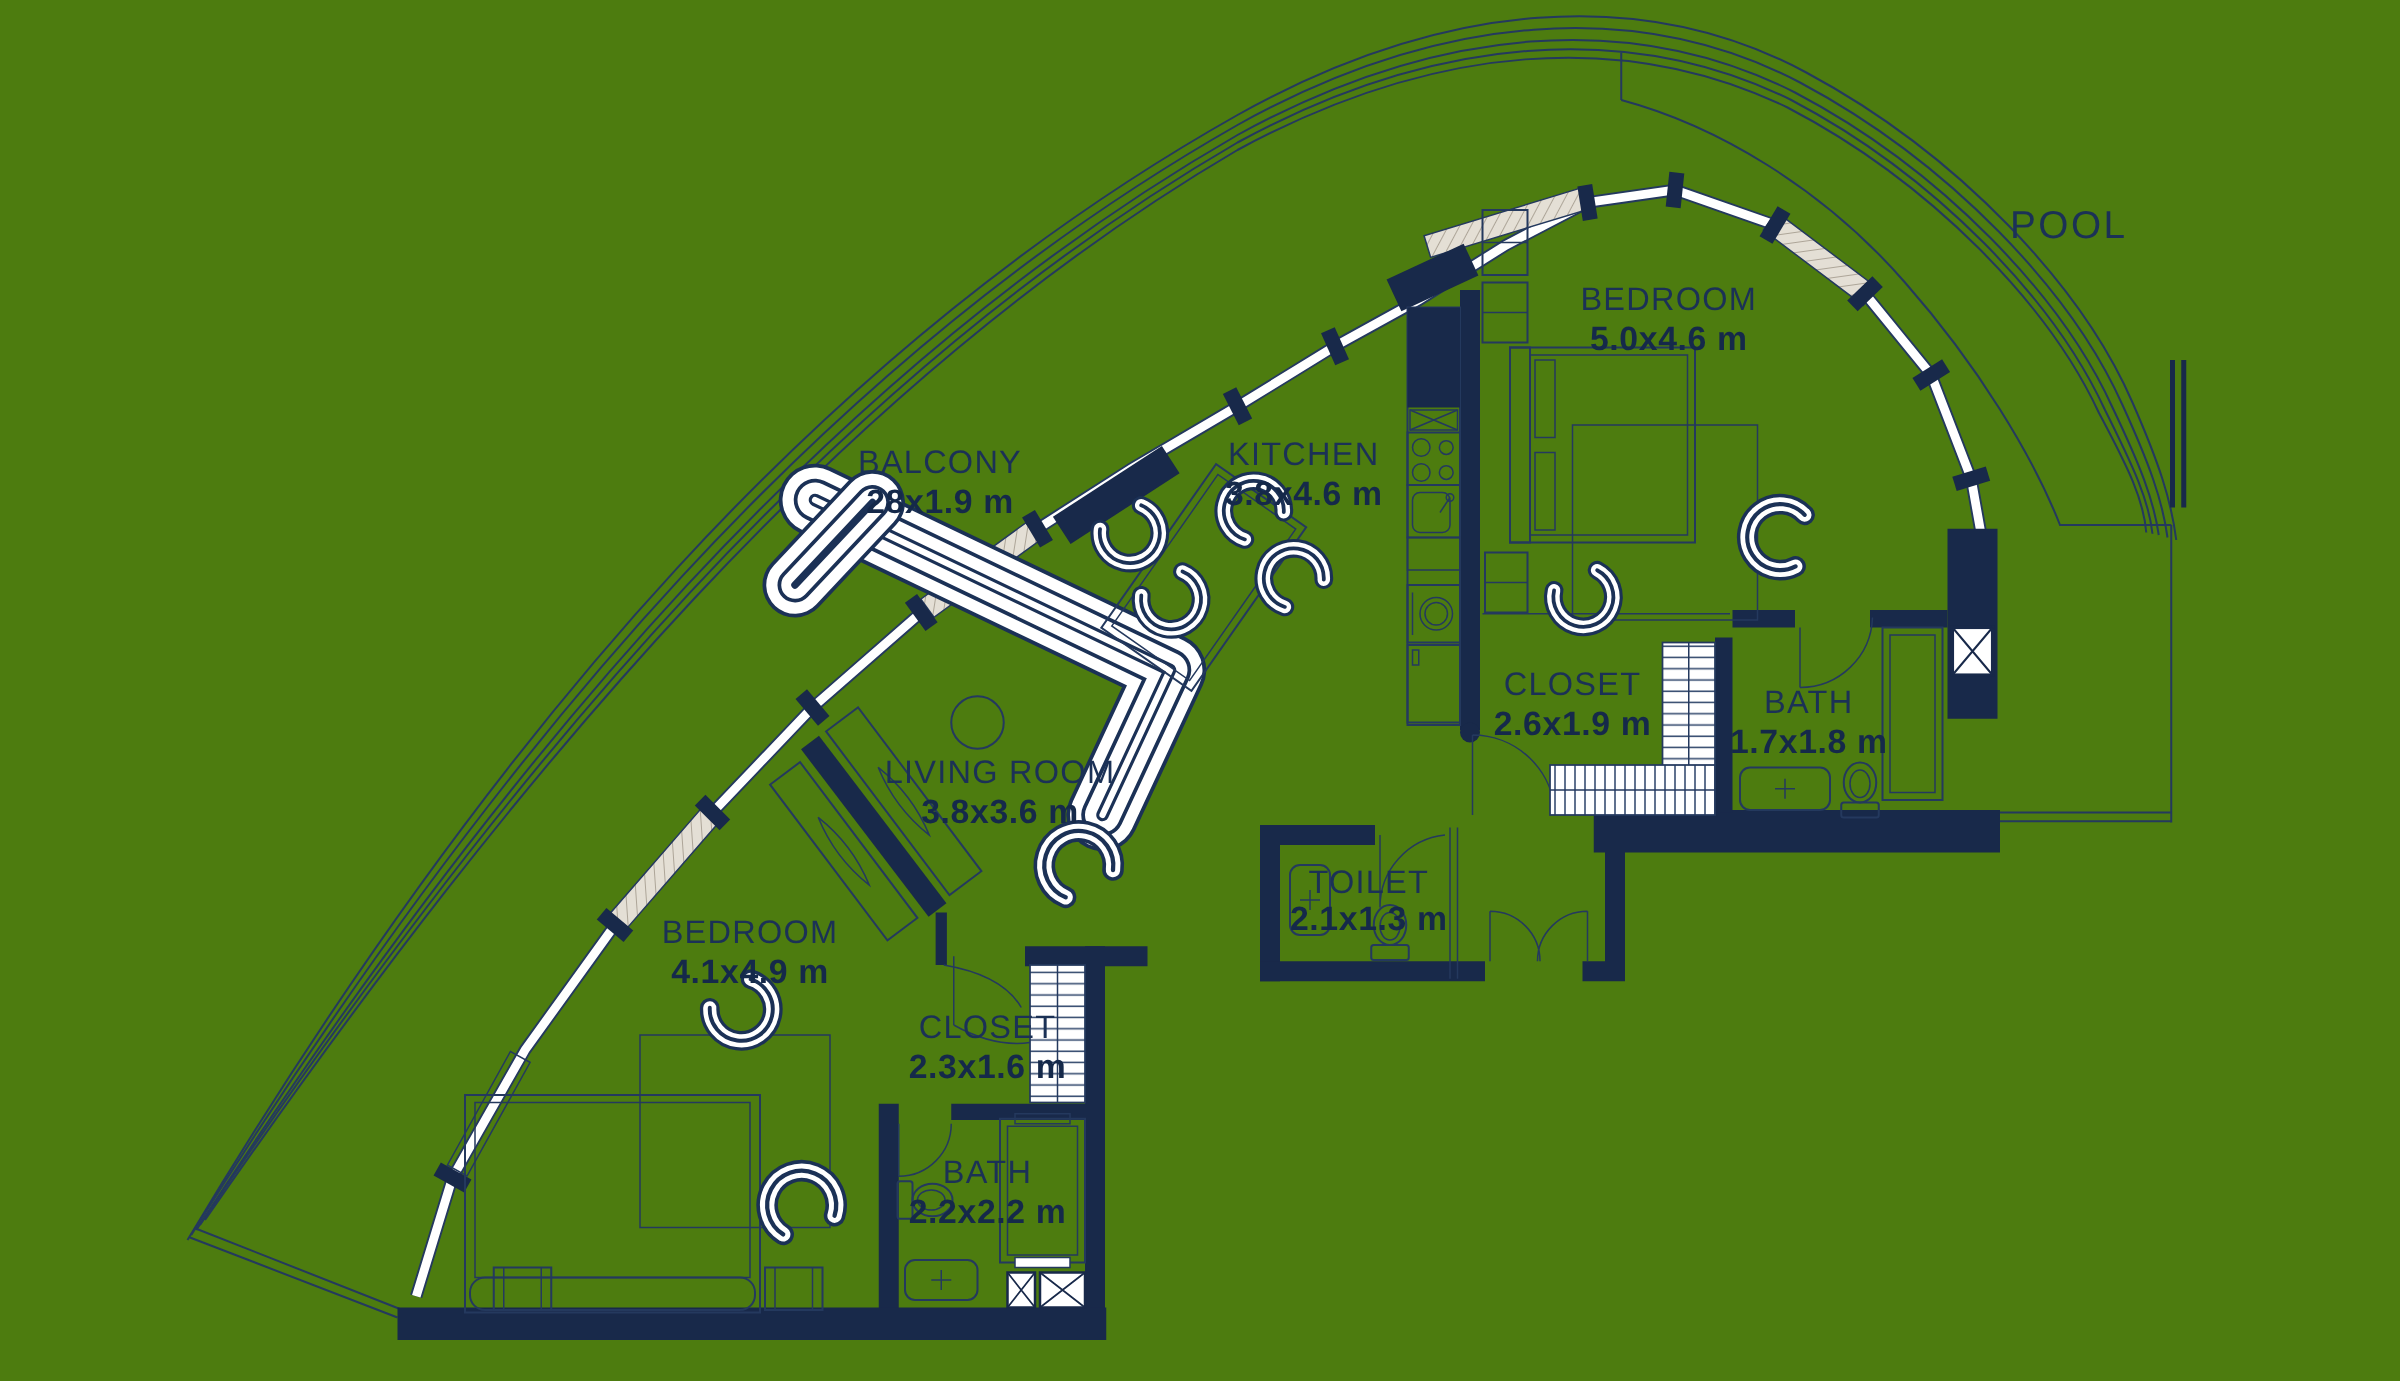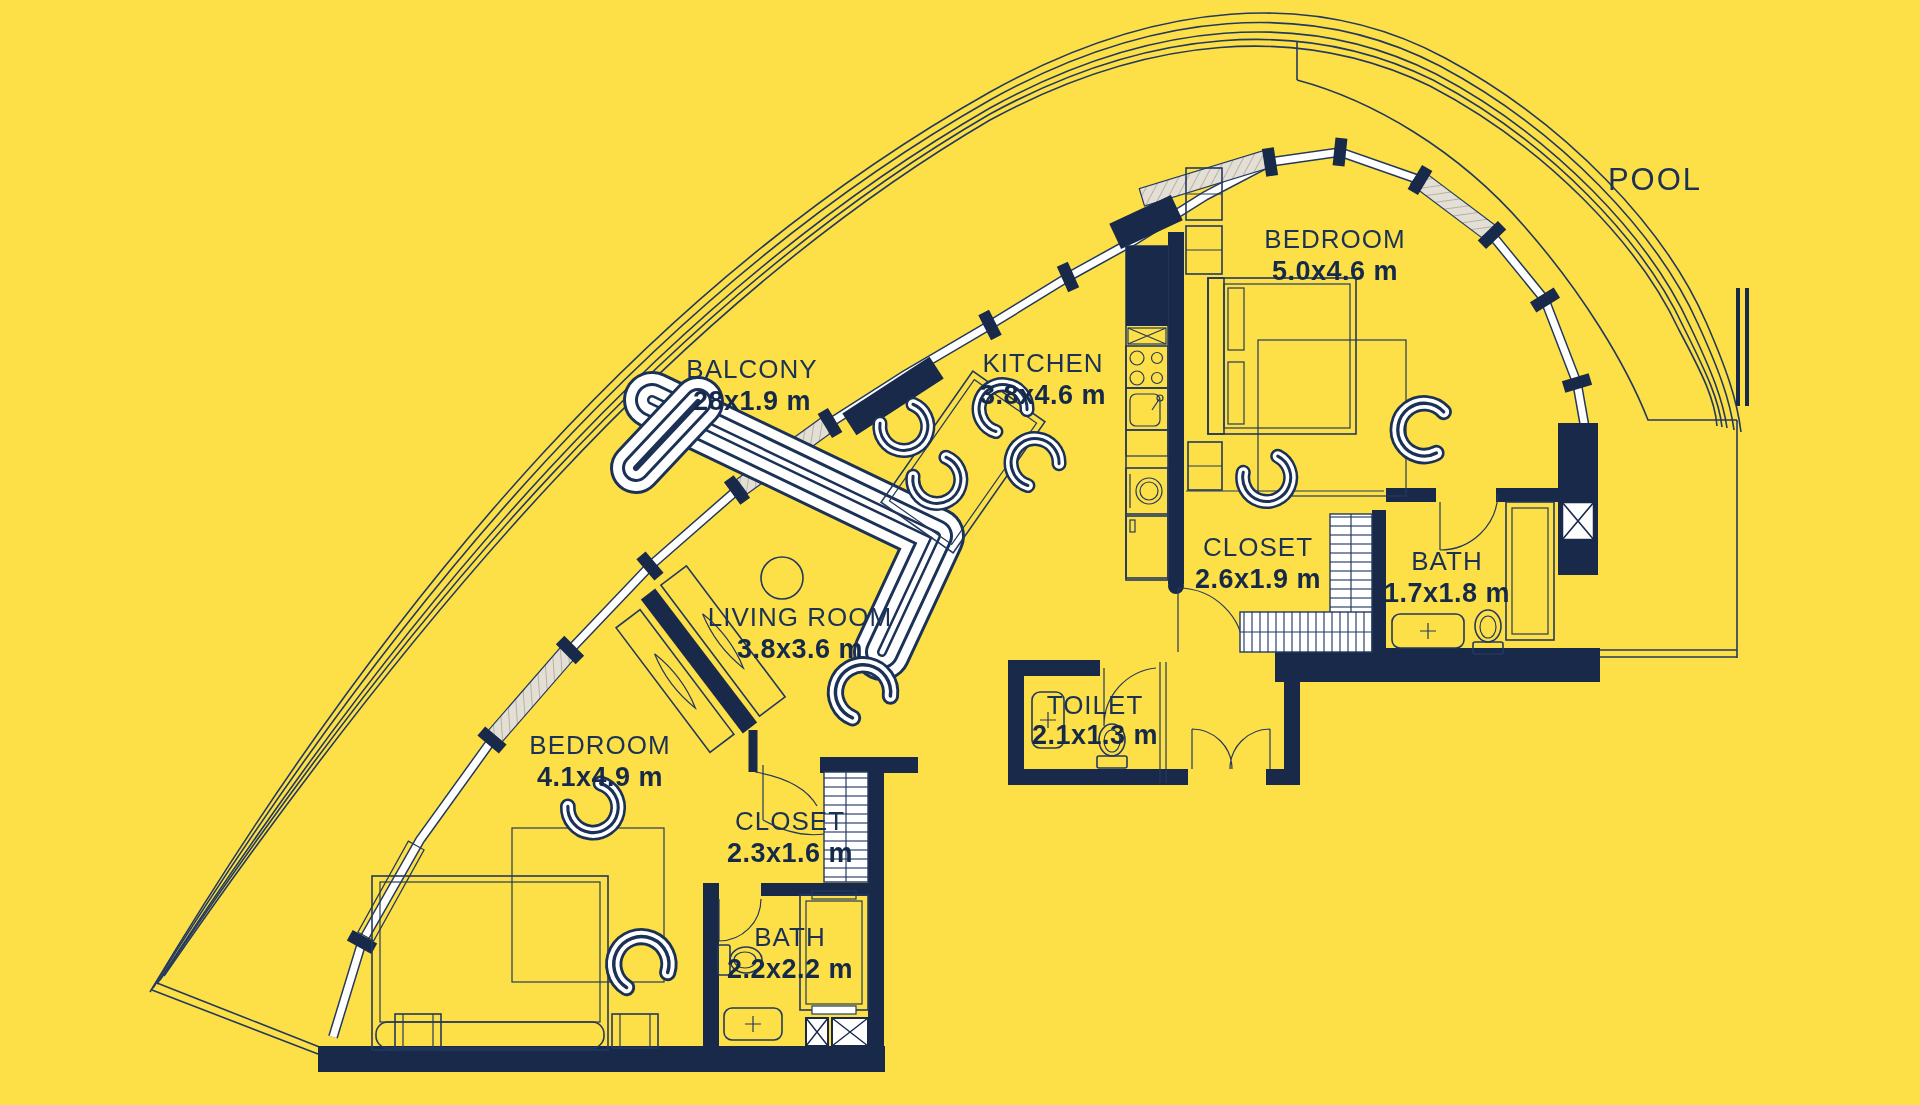--- a/index.html
+++ b/index.html
@@ -1,16 +1,16 @@
 <!DOCTYPE html>
 <html><head>
 <meta charset="utf-8">
 <style>
   html,body{margin:0;padding:0;background:#fff;}
-  .stage{position:relative;width:1920px;height:1105px;background:#fde047;overflow:hidden;
+  .stage{position:relative;width:1920px;height:1105px;background:#4d7c0f;overflow:hidden;
          font-family:"Liberation Sans",sans-serif;}
   svg{display:block}
   
   .ln{fill:none;stroke:#24395E;stroke-width:1.6;}
   .ln2{fill:none;stroke:#24395E;stroke-width:1.2;}
   .wall{fill:#18294A;stroke:none;}
   .wline{fill:none;stroke:#18294A;}
   
   .sofa-n1{fill:none;stroke:#1B3156;stroke-width:58;stroke-linejoin:round;stroke-linecap:round;}
   .sofa-w1{fill:none;stroke:#fff;stroke-width:52;stroke-linejoin:round;stroke-linecap:round;}

